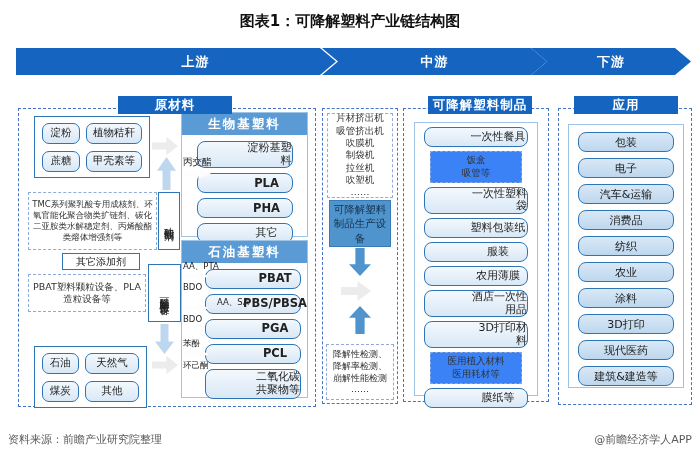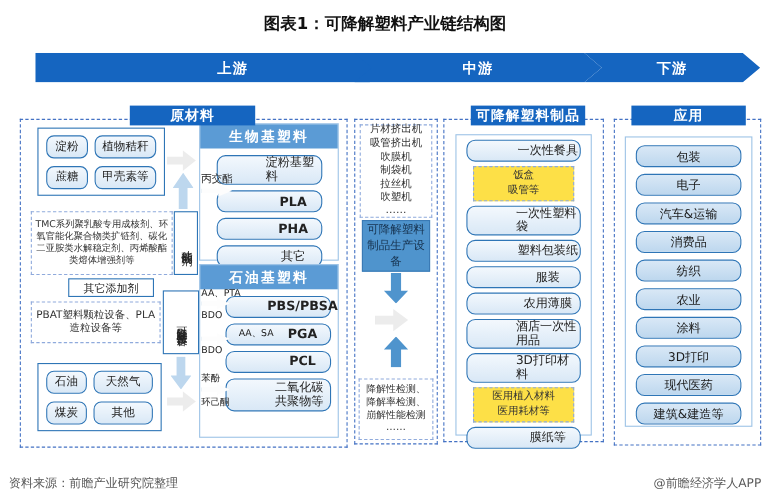--- a/index.html
+++ b/index.html
@@ -4,58 +4,58 @@
 <style>
   * { margin:0; padding:0; box-sizing:border-box; }
   html,body { width:700px; height:456px; }
   body { font-family:"DejaVu Sans","Liberation Sans",sans-serif; background:#ffffff; position:relative; color:#222; }
   #canvas { position:absolute; inset:0; width:700px; height:456px; overflow:hidden; }
 
   .title { position:absolute; top:12px; left:0; width:700px; text-align:center; font-size:15px; font-weight:bold; color:#111; }
 
   
   .chev { position:absolute; top:48px; height:27px; background:#1565c0; color:#fff; display:flex; align-items:center; justify-content:center; font-size:13px; font-weight:bold; letter-spacing:1px; }
-  .chev1 { left:32px; width:320px; clip-path:polygon(0 0, calc(100% - 16px) 0, 100% 50%, calc(100% - 16px) 100%, 0 100%);padding-left:39px; }
+  .chev1 { left:16px; width:320px; clip-path:polygon(0 0, calc(100% - 16px) 0, 100% 50%, calc(100% - 16px) 100%, 0 100%);padding-left:39px; }
   .chev2 { left:322px; width:225px; clip-path:polygon(0 0, calc(100% - 16px) 0, 100% 50%, calc(100% - 16px) 100%, 0 100%, 16px 50%); }
   .chev3 { left:531px; width:160px; clip-path:polygon(0 0, calc(100% - 16px) 0, 100% 50%, calc(100% - 16px) 100%, 0 100%, 16px 50%); }
 
   .dashedbox { position:absolute; border:1.5px dashed #4472c4; background:transparent; }
   .colhead { position:absolute; height:18px; background:#1565c0; color:#fff; font-size:12.5px; font-weight:bold; display:flex; align-items:center; justify-content:center; z-index:5; letter-spacing:1px; }
 
   .whitebox { position:absolute; background:#fff; border:1px solid #2e75b6;text-align:right; }
   .softbox  { position:absolute; background:#fff; border:1px solid #9dc3e6; }
   .dottedbox{ position:absolute; background:#fff; border:1px dashed #8faadc; font-size:8.5px; color:#333; display:flex; align-items:center; justify-content:center; text-align:center; line-height:1.3; padding:2px; }
 
   .grid2 { display:grid; grid-template-columns:38% 56%; gap:7px 6px; padding:10px 7px; justify-content:center; align-content:center; }
   .pill { border:1px solid #2e75b6; background:linear-gradient(#f3f8fd,#d9e8f6); border-radius:7px; font-size:10.5px; display:flex; align-items:center; justify-content:center; height:21px; color:#222; }
 
   .barhead { height:22px; background:#5b9bd5; color:#fff; font-size:12.5px; font-weight:bold; display:flex; align-items:center; justify-content:center; letter-spacing:2px; }
   .plist { display:flex; flex-direction:column; align-items:center; gap:5px; padding-top:6px; }
-  .pitem { width:96px; min-height:20px; border:1px solid #2e75b6; background:linear-gradient(#f3f8fd,#d9e8f6); border-radius:8px; font-size:11px; display:flex; align-items:center; justify-content:center; text-align:left; line-height:1.15; color:#222;padding-left:44px; }
+  .pitem { width:96px; min-height:20px; border:1px solid #2e75b6; background:linear-gradient(#f3f8fd,#d9e8f6); border-radius:8px; font-size:11px; display:flex; align-items:center; justify-content:center; text-align:right; line-height:1.15; color:#222;padding-left:44px; }
   .pitem.tall { min-height:30px; }
   .pitem.latin { font-weight:bold; font-size:11.5px; }
 
   .vlabel { position:absolute; background:#fff; border:1px solid #2e75b6; writing-mode:vertical-rl; text-orientation:upright; font-size:10px; letter-spacing:1px; display:flex; align-items:center; justify-content:center; color:#222; line-height:15px; }
 
   
   .ar { position:absolute; }
   .ar-right { clip-path:polygon(0 32%, 55% 32%, 55% 4%, 100% 50%, 55% 96%, 55% 68%, 0 68%); }
   .ar-up    { clip-path:polygon(50% 0, 100% 42%, 71% 42%, 71% 100%, 29% 100%, 29% 42%, 0 42%); }
   .ar-down  { clip-path:polygon(50% 100%, 100% 58%, 71% 58%, 71% 0, 29% 0, 29% 58%, 0 58%); }
   .gray  { background:#ececec; filter:drop-shadow(0 0 1px #9a9a9a); }
   .lblue { background:#bdd7ee; }
   .mblue { background:#4f94cd; }
   .wsmall{ background:#fdfdfd; filter:drop-shadow(0 0 1px #2e75b6); }
 
   .alabel { position:absolute; font-size:8.5px; color:#222; white-space:nowrap; }
 
   .eqbluebox { position:absolute; background:#4f94cd; border:1px solid #3a7ab5; color:#16324f; font-size:10.5px; text-align:center; display:flex; align-items:center; justify-content:center; line-height:1.35; padding:2px; z-index:4; }
 
   .mlist { position:absolute; display:flex; flex-direction:column; align-items:center; gap:4px; padding-top:5px; }
-  .subdotted { width:92px; border:1px dashed #8faadc; background:#fde047; font-size:9.5px; text-align:center; line-height:1.35; padding:2px 0; color:#333; }
+  .subdotted { width:92px; border:1px dashed #8faadc; background:#3b82f6; font-size:9.5px; text-align:center; line-height:1.35; padding:2px 0; color:#333; }
 
   .dlist { position:absolute; display:flex; flex-direction:column; align-items:center; gap:6px; padding-top:8px; }
   .ditem { width:96px; height:20px; border:1px solid #2e75b6; background:linear-gradient(#d9e8f6,#bdd7ee); border-radius:8px; font-size:11px; display:flex; align-items:center; justify-content:center; color:#1a1a1a; }
 
   .footer-src { position:absolute; left:8px; top:432px; font-size:11px; color:#595959; }
   .footer-credit { position:absolute; right:8px; top:432px; font-size:11px; color:#595959; }
 
   .wm { position:absolute; color:rgba(190,200,210,0.30); font-size:26px; font-weight:bold; transform:rotate(-20deg); pointer-events:none; white-space:nowrap; }
 </style>
 </head>
@@ -91,21 +91,21 @@
 
   <div class="dottedbox" style="left:28px; top:274px; width:118px; height:38px; font-size:9.5px;">PBAT塑料颗粒设备、PLA造粒设备等</div>
   <div class="vlabel" style="left:148px; top:264px; width:33px; height:58px;">
     <span>可降解塑料</span>
     <span>生产设备</span>
   </div>
 
   <div class="ar ar-down lblue" style="left:155px; top:324px; width:19px; height:30px;"></div>
   <div class="ar ar-right gray" style="left:152px; top:355px; width:26px; height:20px;"></div>
 
-  <div class="whitebox grid2" style="left:34px; top:330px; width:113px; height:62px;">
+  <div class="whitebox grid2" style="left:34px; top:346px; width:113px; height:62px;">
     <div class="pill">石油</div>
     <div class="pill">天然气</div>
     <div class="pill">煤炭</div>
     <div class="pill">其他</div>
   </div>
 
   <div class="softbox" style="left:181px; top:112px; width:127px; height:125px;">
     <div class="barhead">生物基塑料</div>
     <div class="plist">
       <div class="pitem">淀粉基塑料</div>
@@ -113,20 +113,21 @@
       <div class="pitem latin">PHA</div>
       <div class="pitem">其它</div>
     </div>
   </div>
   <div class="alabel" style="left:183px; top:156px; font-size:9.5px;">丙交酯</div>
   <div class="ar ar-right wsmall" style="left:183px; top:168px; width:28px; height:11px;"></div>
 
   <div class="softbox" style="left:181px; top:240px; width:127px; height:158px;">
     <div class="barhead">石油基塑料</div>
     <div class="plist" style="align-items:flex-end; padding-right:6px;">
+      <div class="pitem latin">PBAT</div>
       <div class="pitem latin">PBS/PBSA</div>
       <div class="pitem latin">PGA</div>
       <div class="pitem latin">PCL</div>
       <div class="pitem tall">二氧化碳 共聚物等</div>
     </div>
   </div>
 
   <div class="alabel" style="left:183px; top:261px;">AA、PTA</div>
   <div class="ar ar-right wsmall" style="left:183px; top:271px; width:26px; height:10px;"></div>
   <div class="alabel" style="left:183px; top:282px;">BDO</div>

